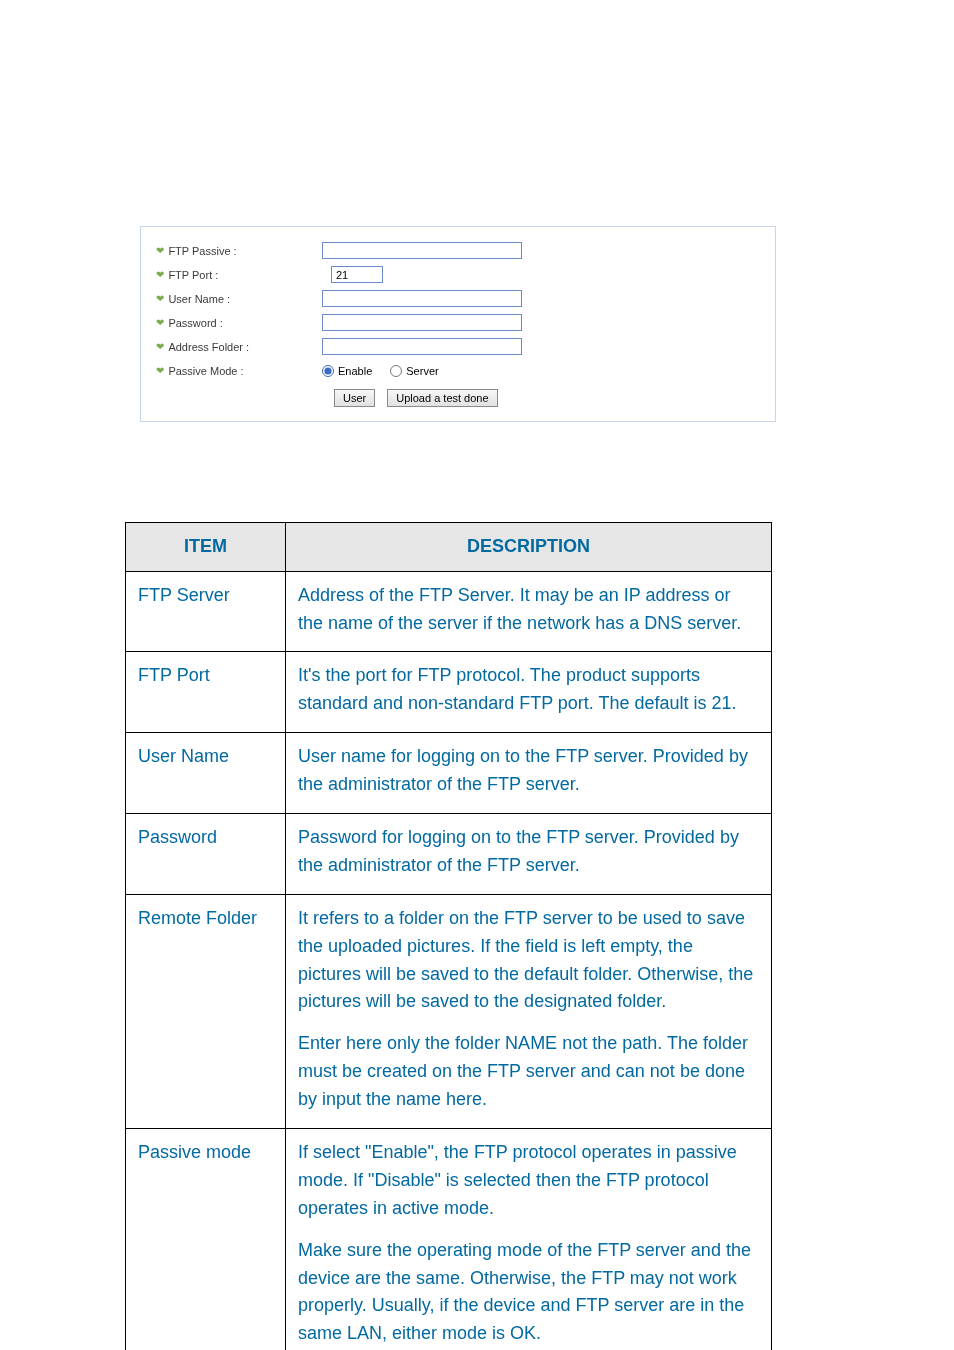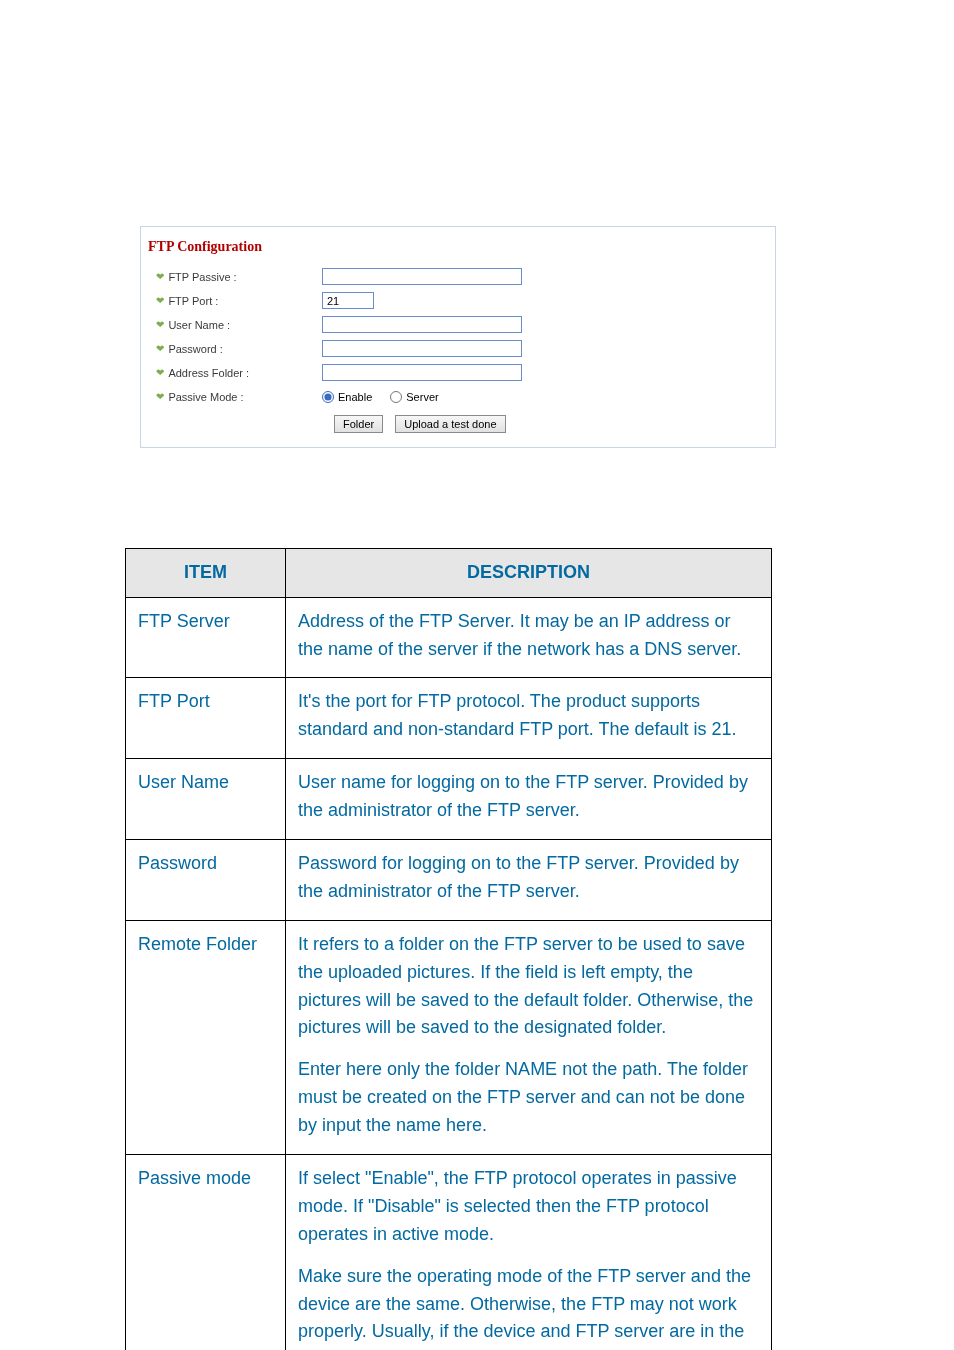--- a/index.html
+++ b/index.html
@@ -76,21 +76,21 @@
   }
   .tin {
     border: 1px solid #6a8cc8;
     background: #fff;
     height: 17px;
     font-size: 11px;
     padding: 0 4px;
     box-sizing: border-box;
   }
   .w-wide { width: 200px; }
-  .w-port { width: 52px; }
+  .w-port { width: 52px; margin-left: 9px; }
   .radio-wrap {
     font-size: 11px;
     display: flex;
     align-items: flex-end;
     gap: 2px;
   }
   .radio-wrap input[type=radio] {
     accent-color: #3b6bbf;
     width: 12px;
     height: 12px;
@@ -154,21 +154,20 @@
 </head>
 <body>
 
 <div class="page">
 
   <div class="section-num">4.6.5  FTP</div>
   <div class="intro">If the user wants to upload the alarm-based images and scheduling snapshots to the image server, it's necessary to set up the FTP connection to the image server.</div>
 
   <div class="ftp-panel">
     <div class="inner">
-      <div class="ftp-title">FTP Configuration</div>
 
       <div class="row">
         <div class="lbl">
             <span class="bullet">❤</span>
             <span>FTP Passive :</span>
           </div>
         <div class="ctrl">
             <input class="tin w-wide" type="text" value="" style="">
           </div>
       </div>
@@ -225,21 +224,21 @@
           </label>
           <span style="width:6px;"></span>
           <label class="radio-wrap">
             <input type="radio" name="pm" style="">
             <span>Server</span>
           </label>
         </div>
       </div>
 
       <div class="btn-row">
-        <button class="btn">Folder</button>
+        <button class="btn">User</button>
         <button class="btn">Upload a test done</button>
       </div>
     </div>
   </div>
 
   <div class="note">
     <strong>[Note]</strong><span> The image server can be either a public FTP server or a FTP server established on your own by using Serv-U or a similar FTP server building program.</span>
   </div>
 
   <table class="desc-table">

